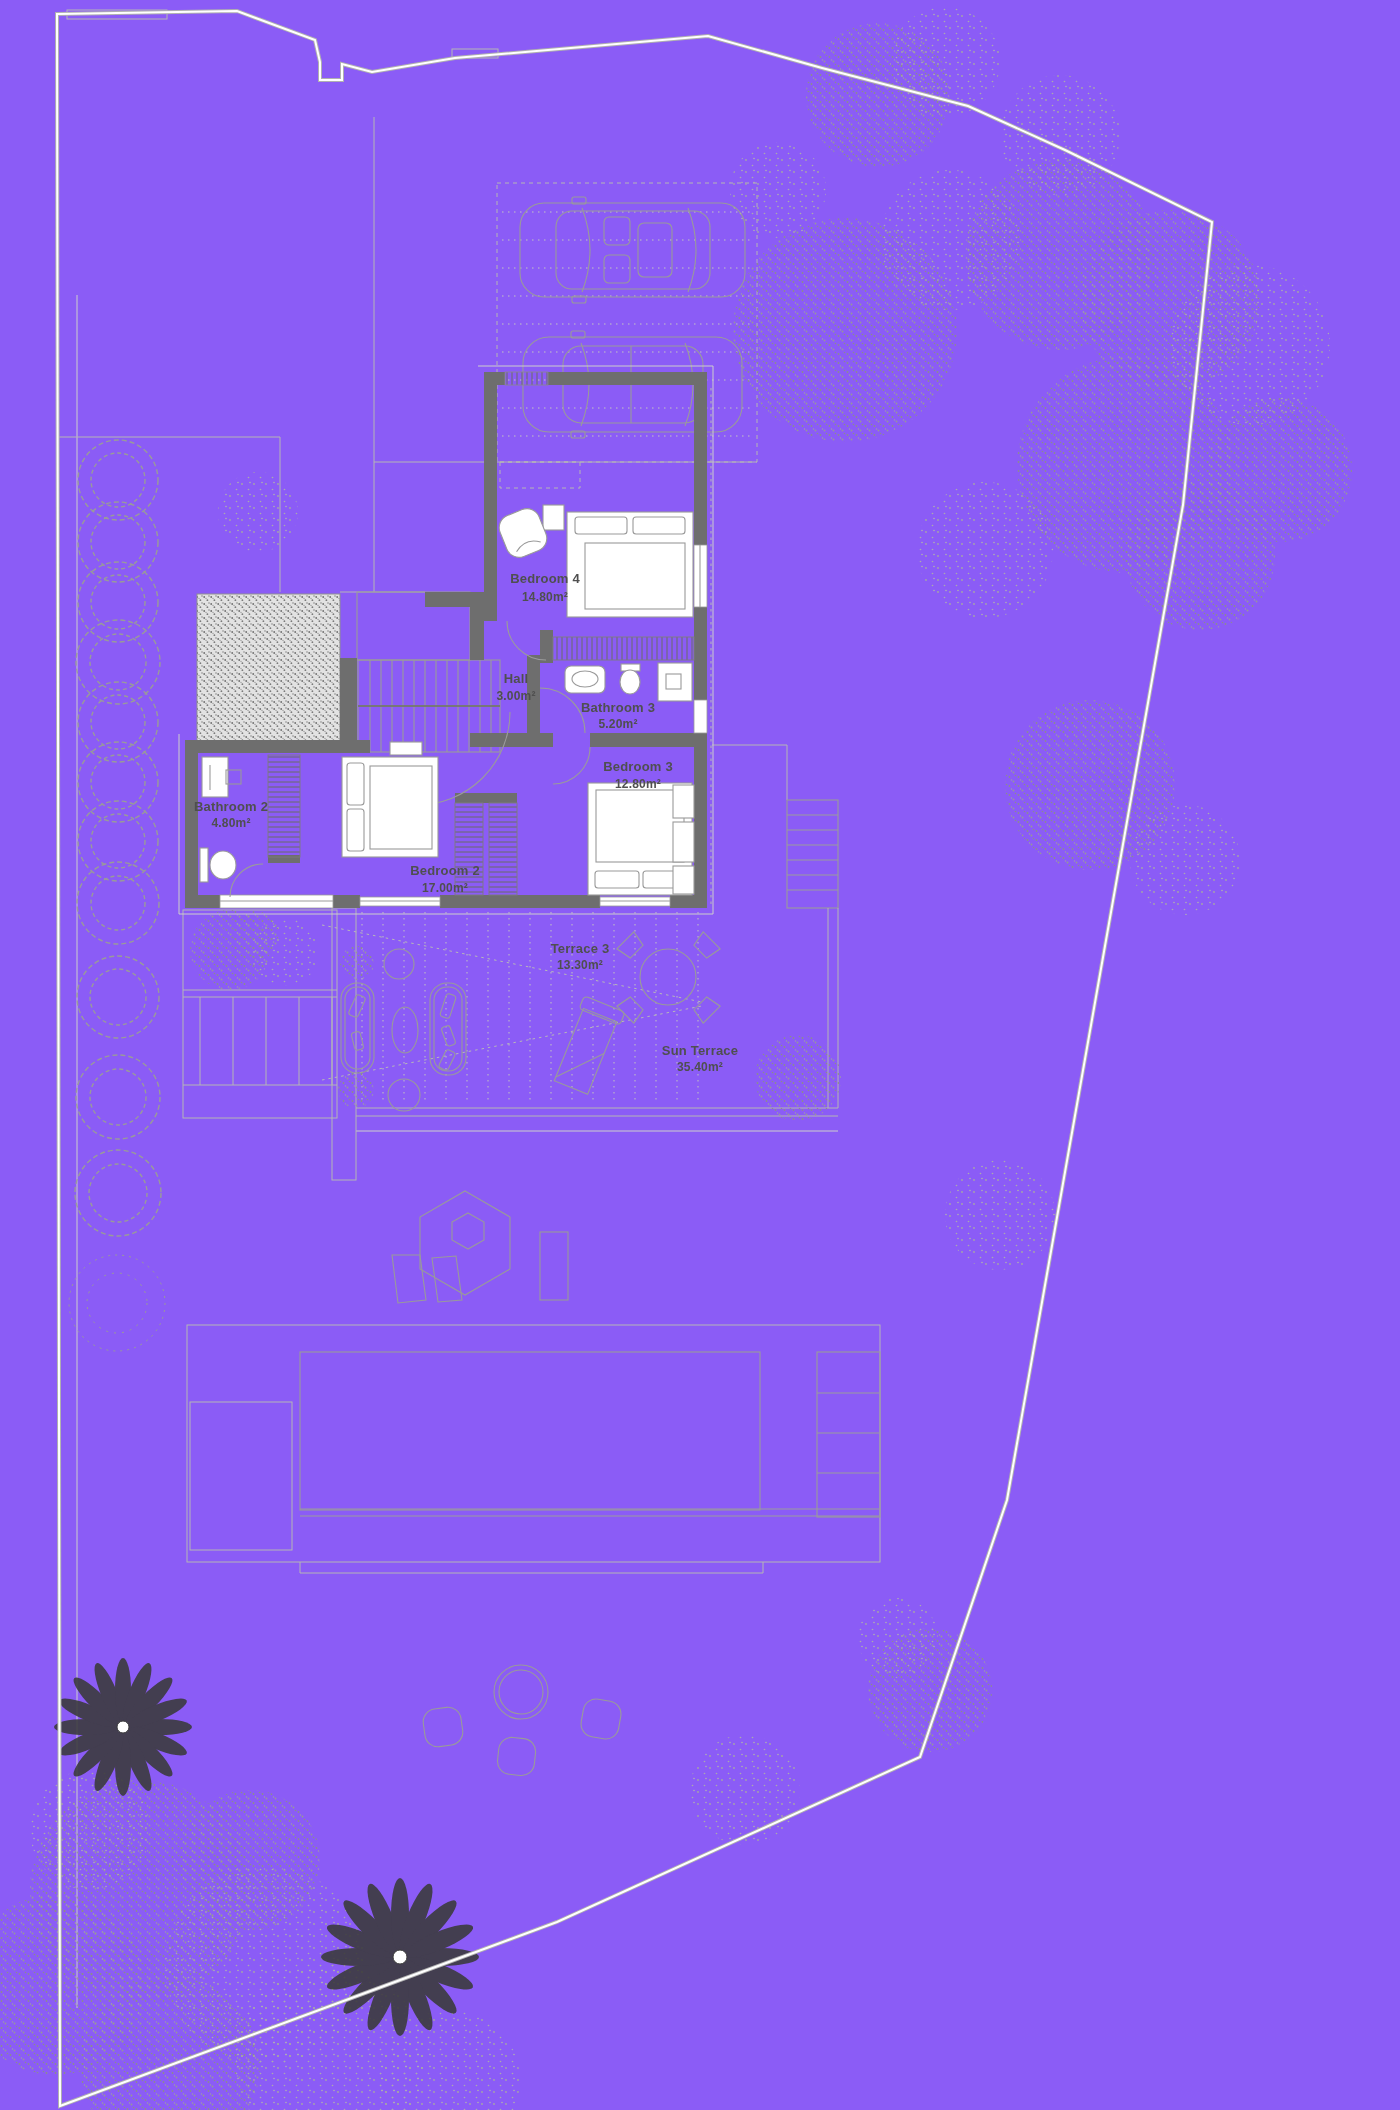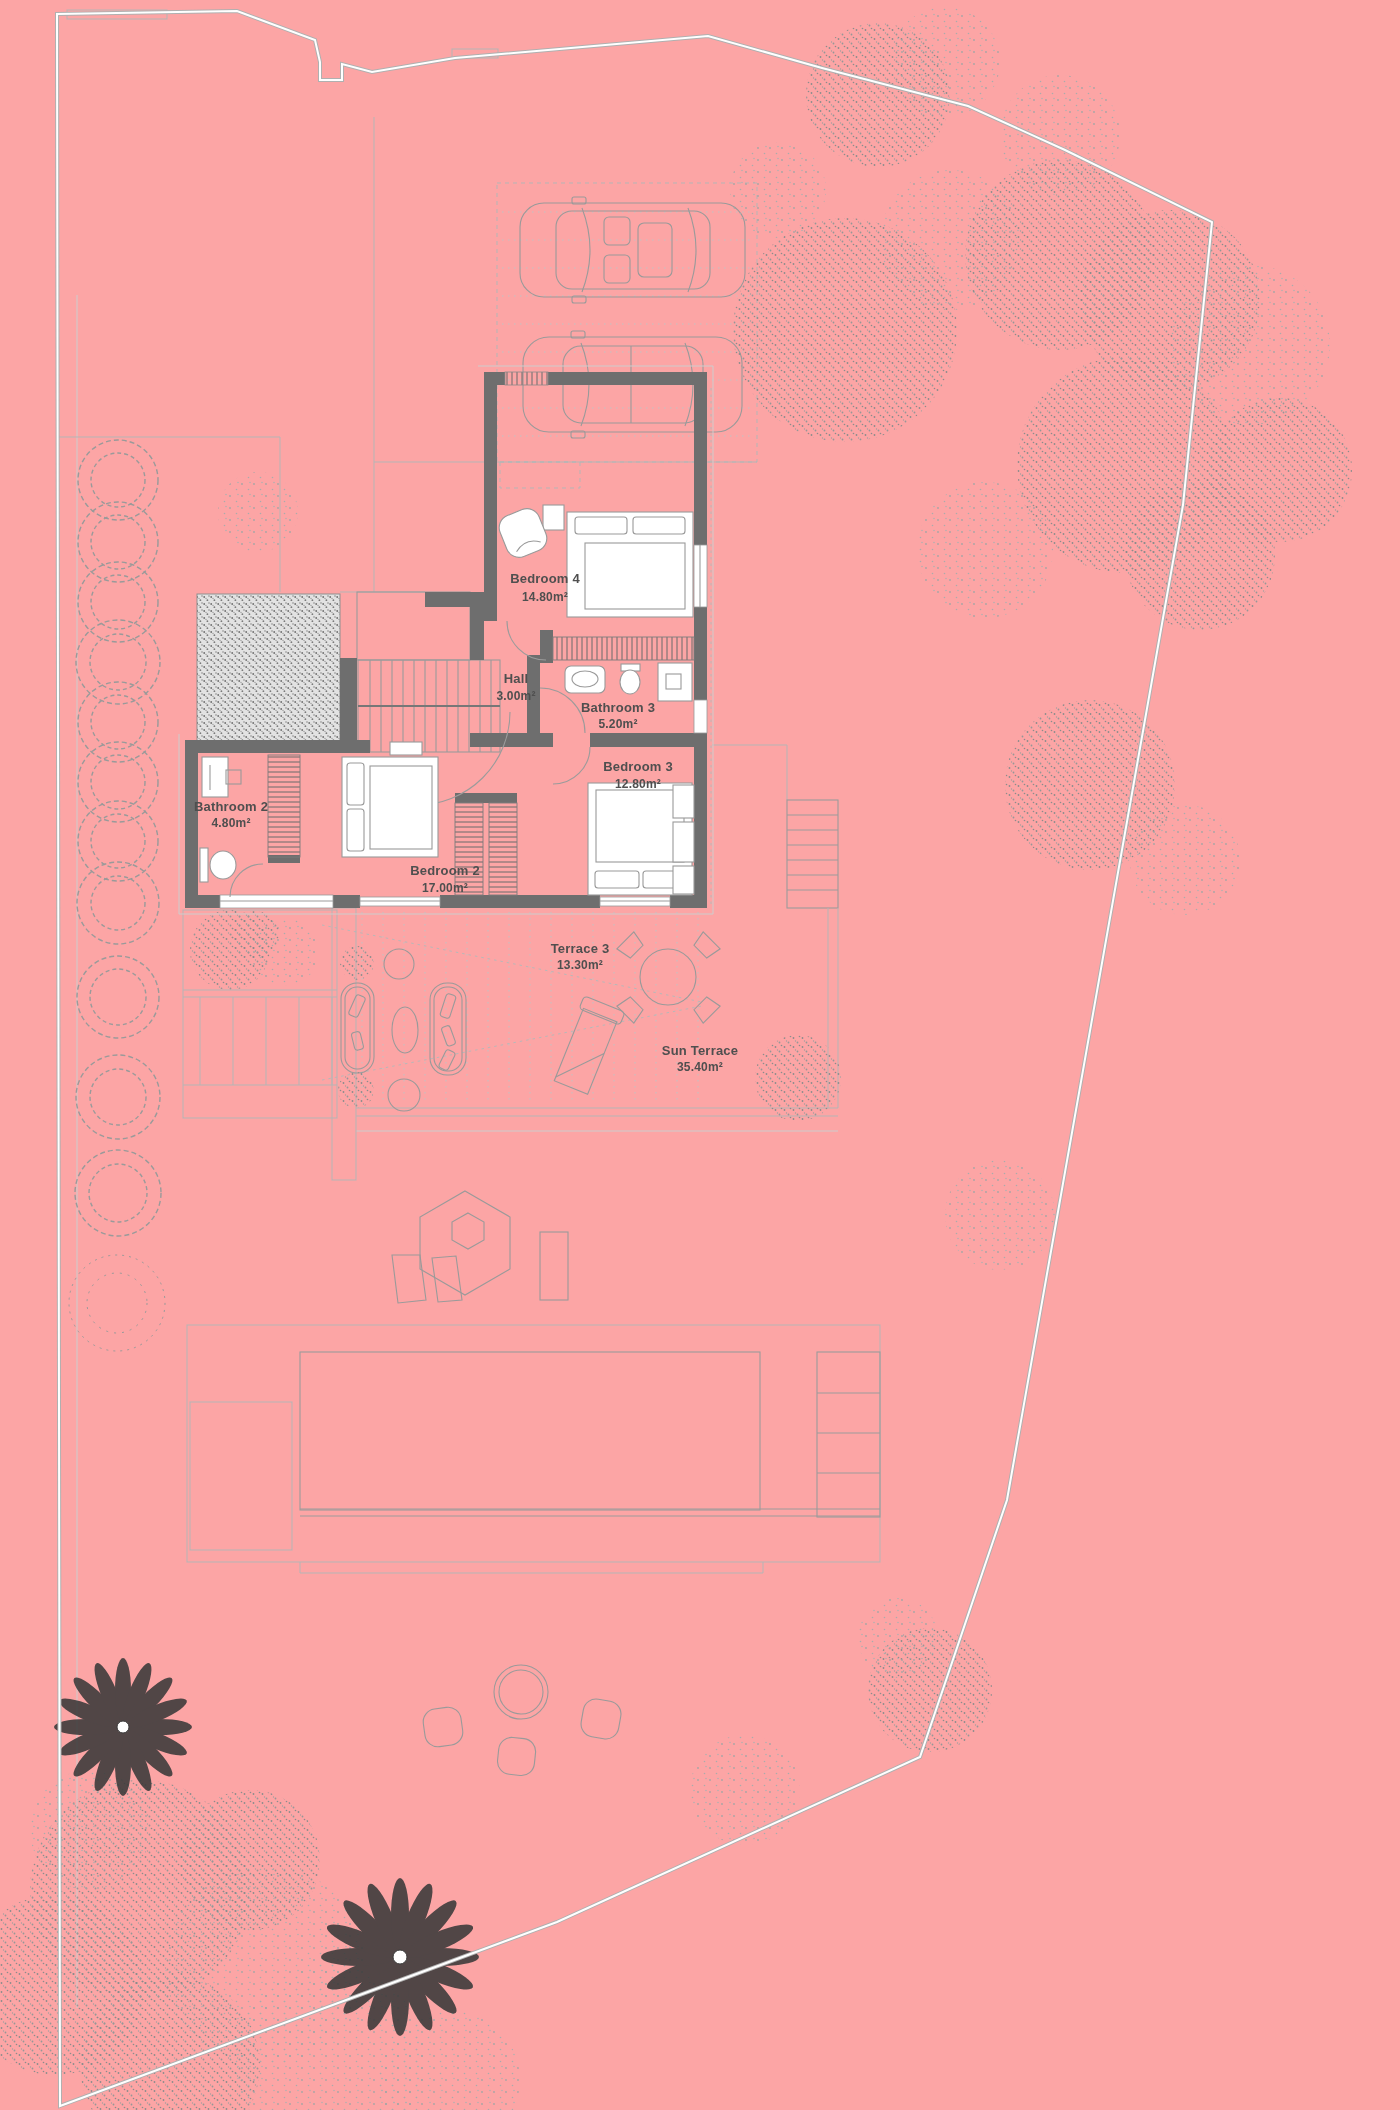--- a/index.html
+++ b/index.html
@@ -1,16 +1,16 @@
 <!DOCTYPE html>
 <html><head>
 <meta charset="utf-8">
 <style>
   html,body{margin:0;padding:0;background:#ffffff;}
-  .stage{position:relative;width:1400px;height:2110px;background:#fca5a5;overflow:hidden;
+  .stage{position:relative;width:1400px;height:2110px;background:#8b5cf6;overflow:hidden;
          font-family:"Liberation Sans", sans-serif;}
   svg{position:absolute;left:0;top:0;}
   .wall{fill:#6e6e6e;stroke:none;}
   .thin{stroke:#9b9b9b;stroke-width:1.1;fill:none;}
   .thin2{stroke:#b5b5b5;stroke-width:1;fill:none;}
   .lt{stroke:#cdcdcd;stroke-width:1;fill:none;}
   .furn{stroke:#9a9a9a;stroke-width:1.1;fill:#ffffff;}
   .furnN{stroke:#9a9a9a;stroke-width:1.1;fill:none;}
   .dash{stroke:#b5b5b5;stroke-width:1;fill:none;stroke-dasharray:4 4;}
   .dot{stroke:#c2c2c2;stroke-width:1;fill:none;stroke-dasharray:1.5 4.5;}

